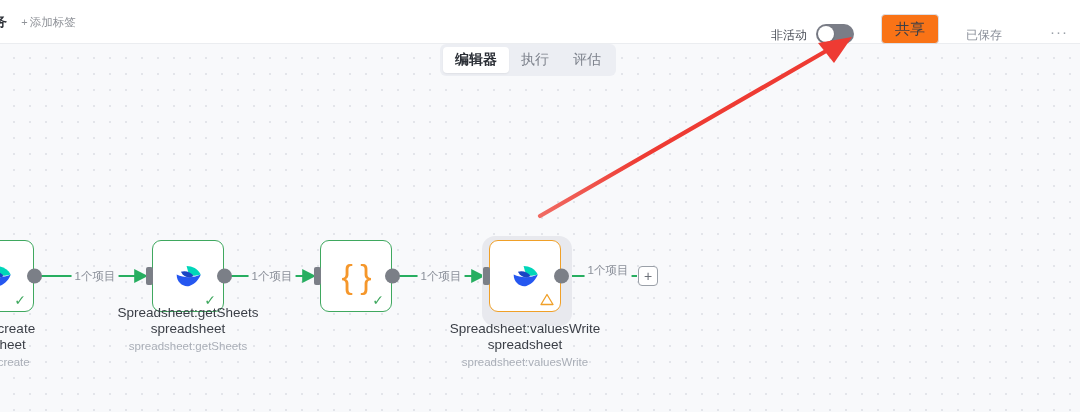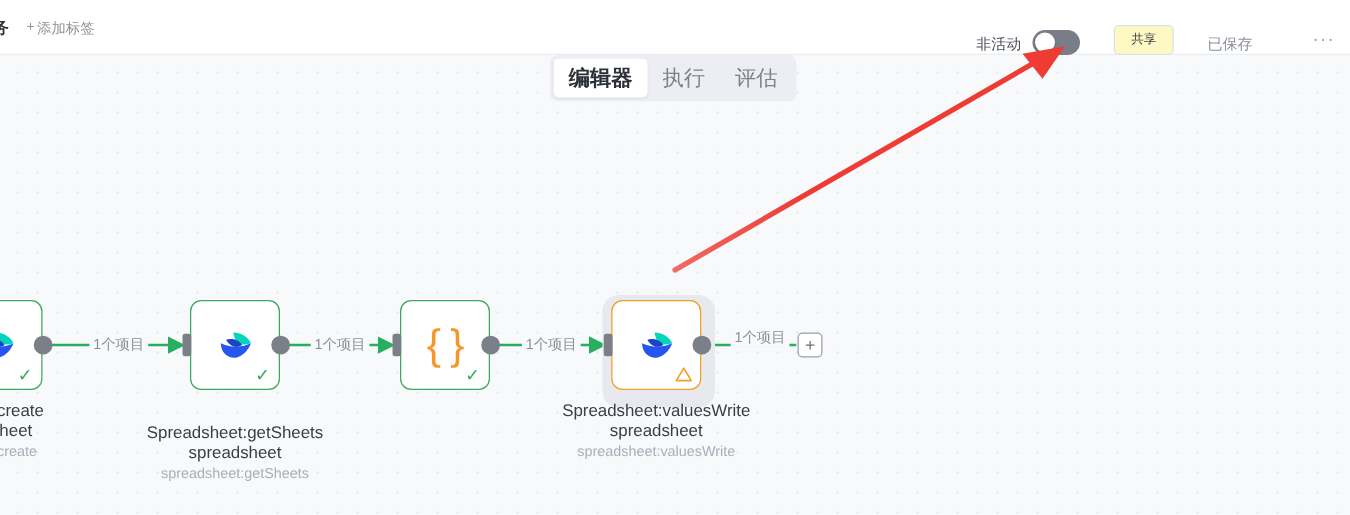--- a/index.html
+++ b/index.html
@@ -54,22 +54,22 @@
   }
   .toggle .knob {
     position: absolute; top: 2px; left: 2px;
     width: 16px; height: 16px; border-radius: 50%;
     background: #ffffff;
     box-shadow: 0 1px 2px rgba(0,0,0,.22);
   }
   .share-btn {
     margin-left: 27px;
     border: 1px solid #dcdfe6; border-radius: 4px;
-    background: #fef9c3;
-    font-size: 10px; color: #3c3f47;
+    background: #f97316;
+    font-size: 15px; color: #3c3f47;
     padding: 5px 13px; cursor: pointer;
     font-family: inherit;
     line-height: 1.2;
   }
   .saved-label {
     margin-left: 27px;
     font-size: 12px; color: #8a8f99;
   }
   .kebab {
     margin-left: 48px; margin-right: 6px;
@@ -81,21 +81,21 @@
   
   .tabs {
     position: absolute; left: 440px; top: 44px;
     display: flex; align-items: center;
     background: #eceef3;
     border-radius: 6px;
     padding: 3px;
     z-index: 25;
   }
   .tab {
-    font-size: 17px; color: #7d828c;
+    font-size: 14px; color: #7d828c;
     padding: 4px 12px; border-radius: 4px;
     cursor: pointer; white-space: nowrap;
   }
   .tab.active {
     background: #ffffff; color: #2b2f36; font-weight: 600;
     box-shadow: 0 1px 2px rgba(0,0,0,.06);
   }
 
   
   .canvas {
@@ -268,21 +268,21 @@
     <div class="node ok" style="left:152px; top:196px;">
       <svg class="feishu" viewBox="0 0 48 48">
         <path d="M8 22 C8 34, 18 40, 26 38 C34 36, 40 28, 42 22 C34 26, 20 28, 8 22 Z" fill="#2557f0"></path>
         <path d="M22 10 C30 10, 38 14, 42 22 C36 24, 30 24, 26 22 C24 18, 23 14, 22 10 Z" fill="#00d6b9"></path>
         <path d="M14 18 C20 16, 28 18, 32 24 C26 28, 18 26, 14 18 Z" fill="#1a44c4"></path>
       </svg>
       <span class="check">✓</span>
       <div class="port-in"></div>
       <div class="port-out"></div>
     </div>
-    <div class="node-caption" style="left:188px; top:294px;">
+    <div class="node-caption" style="left:188px; top:261px;">
       <div class="node-title">Spreadsheet:getSheets</div>
       <div class="node-title">spreadsheet</div>
       <div class="node-sub">spreadsheet:getSheets</div>
     </div>
 
     <div class="node ok" style="left:320px; top:196px;">
       <span class="code-glyph">{&nbsp;}</span>
       <span class="check">✓</span>
       <div class="port-in"></div>
       <div class="port-out"></div>

